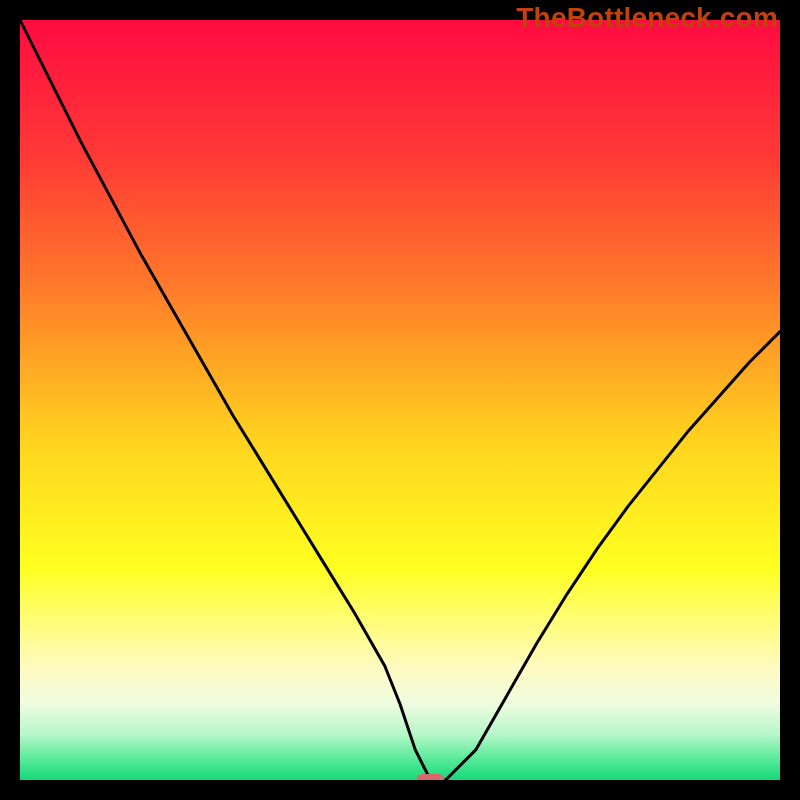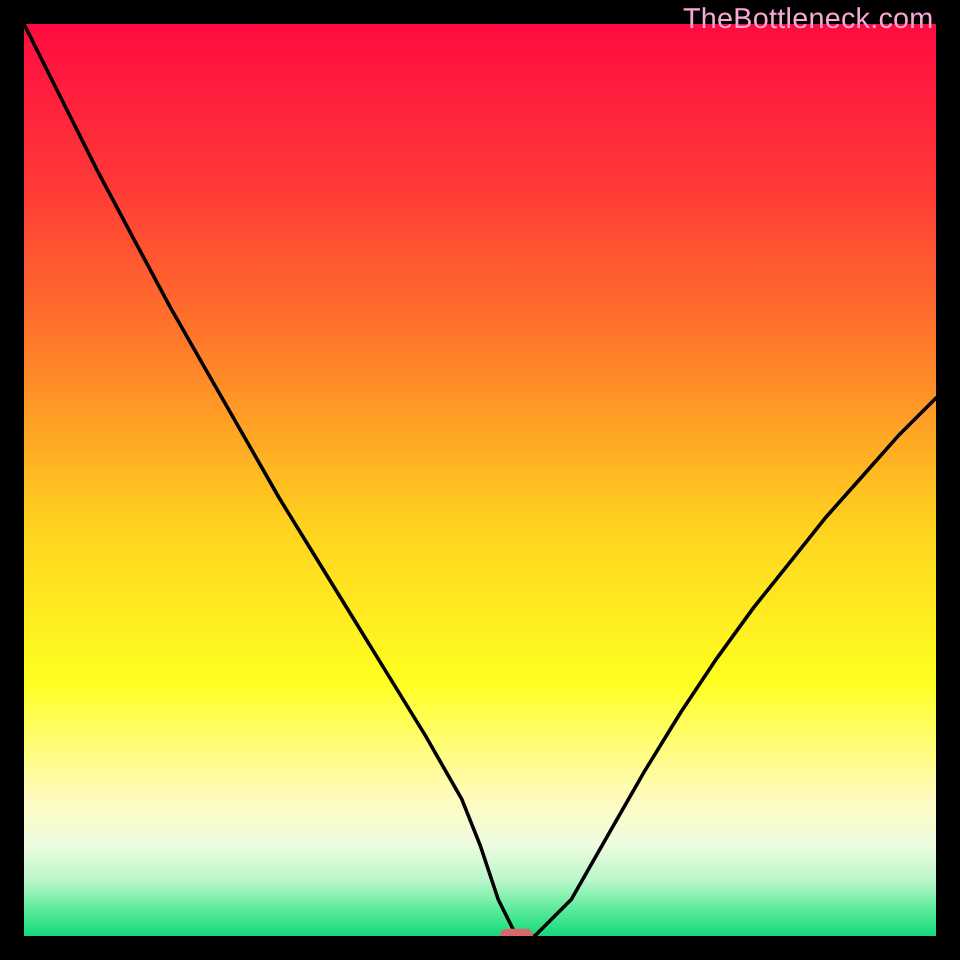--- a/index.html
+++ b/index.html
@@ -22,23 +22,23 @@
     left: 20px;
     top: 20px;
     width: 760px;
     height: 760px;
     background: #000;
   }
   .watermark {
     position: absolute;
     top: 2px;
     right: 22px;
-    color: #f9a8d4;
-    font-size: 24px;
-    font-weight: 400;
+    color: #c2410c;
+    font-size: 28px;
+    font-weight: 700;
     letter-spacing: 0.2px;
     user-select: none;
   }
 </style>
 </head>
 <body>
 
 <div class="frame">
   <svg class="plot" viewBox="0 0 760 760" preserveAspectRatio="none">
     <defs>

